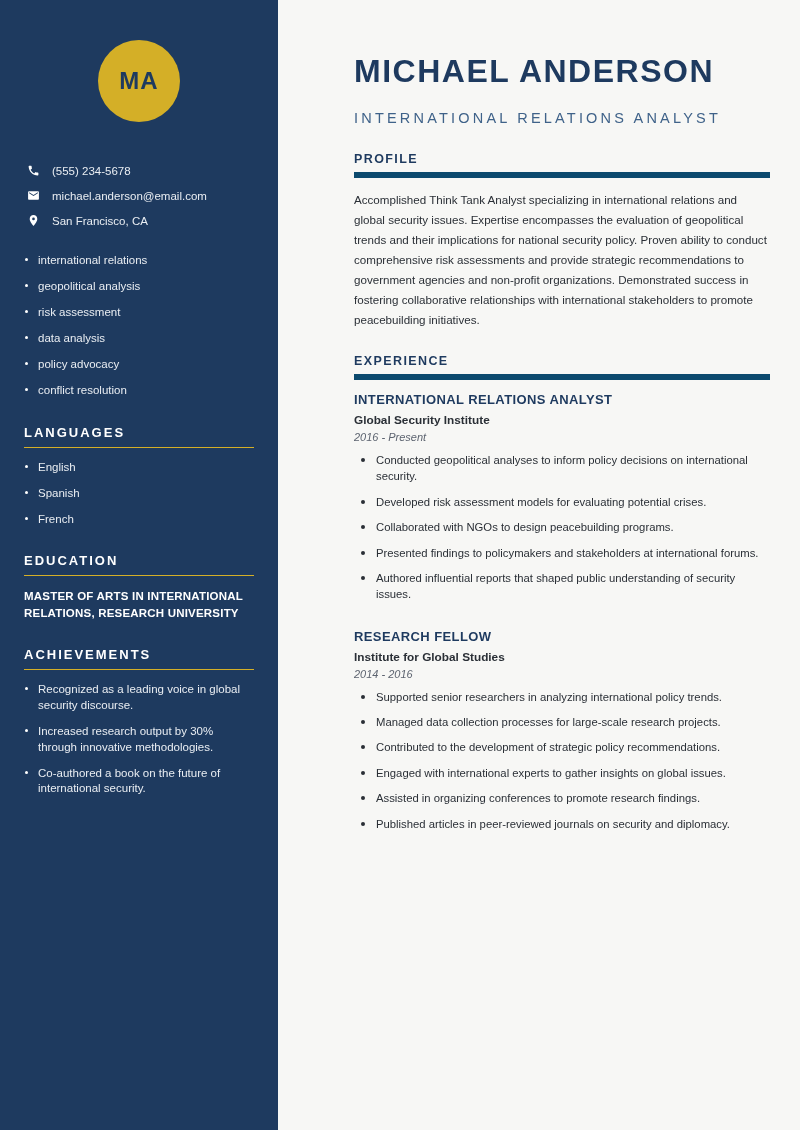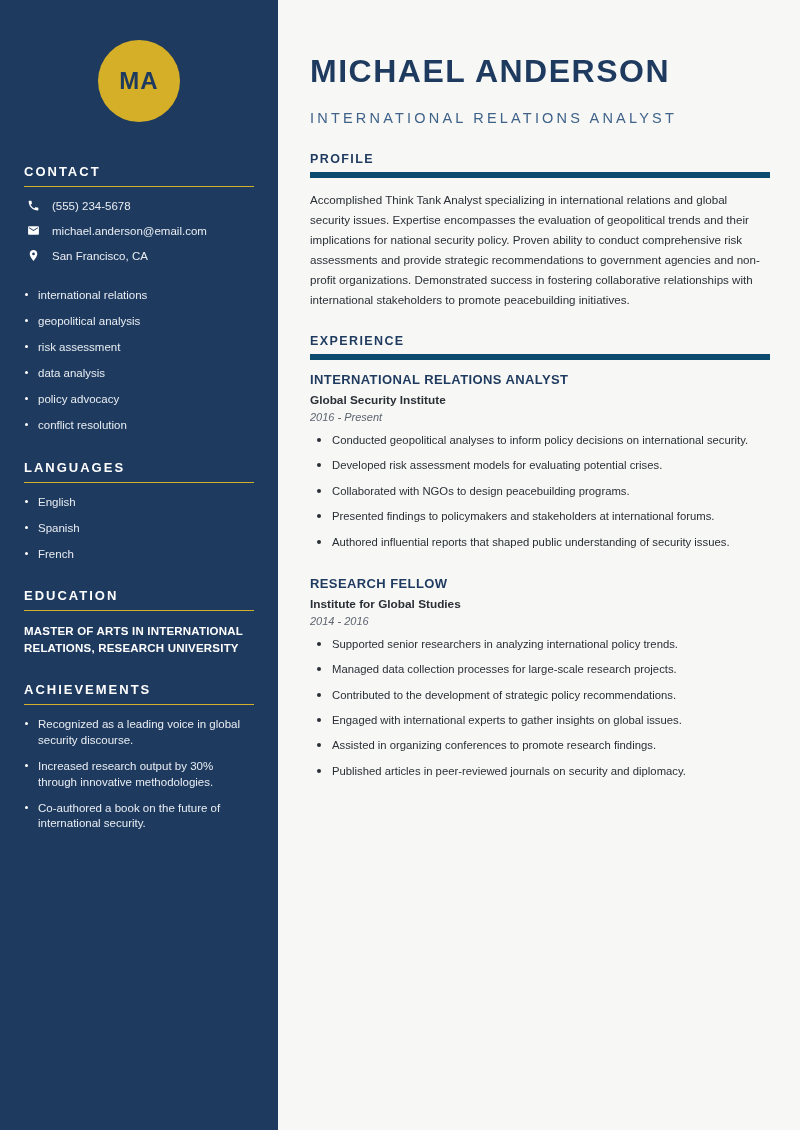--- a/index.html
+++ b/index.html
@@ -12,20 +12,21 @@
     background: #ffffff;
     font-family: "Liberation Sans", sans-serif;
     overflow: hidden;
   }
   .page {
     position: relative;
     width: 800px;
     height: 1130px;
     display: flex;
     background: #f7f7f5;
+    gap: 44px;
   }
   
   .sidebar {
     width: 278px;
     background: #1e3a5f;
     color: #ffffff;
     box-sizing: border-box;
     padding: 0 24px;
     flex: 0 0 278px;
   }
@@ -193,21 +194,20 @@
 
 <div class="page">
 
   <aside class="sidebar">
 
     <div class="avatar-wrap">
       <div class="avatar">MA</div>
     </div>
 
     <section class="side-section">
-      <div class="side-title">CONTACT</div>
 
       <div class="contact-row">
         <span class="contact-icon">
           <svg width="13" height="13" viewBox="0 0 24 24" fill="#ffffff">
               <path d="M6.6 10.8c1.4 2.8 3.8 5.1 6.6 6.6l2.2-2.2c.3-.3.7-.4 1-.2 1.1.4 2.4.6 3.6.6.6 0 1 .4 1 1V20c0 .6-.4 1-1 1C10.6 21 3 13.4 3 4c0-.6.4-1 1-1h3.5c.6 0 1 .4 1 1 0 1.3.2 2.5.6 3.6.1.3 0 .7-.2 1l-2.3 2.2z"></path>
             </svg>
         </span>
         <span>(555) 234-5678</span>
       </div>
 

